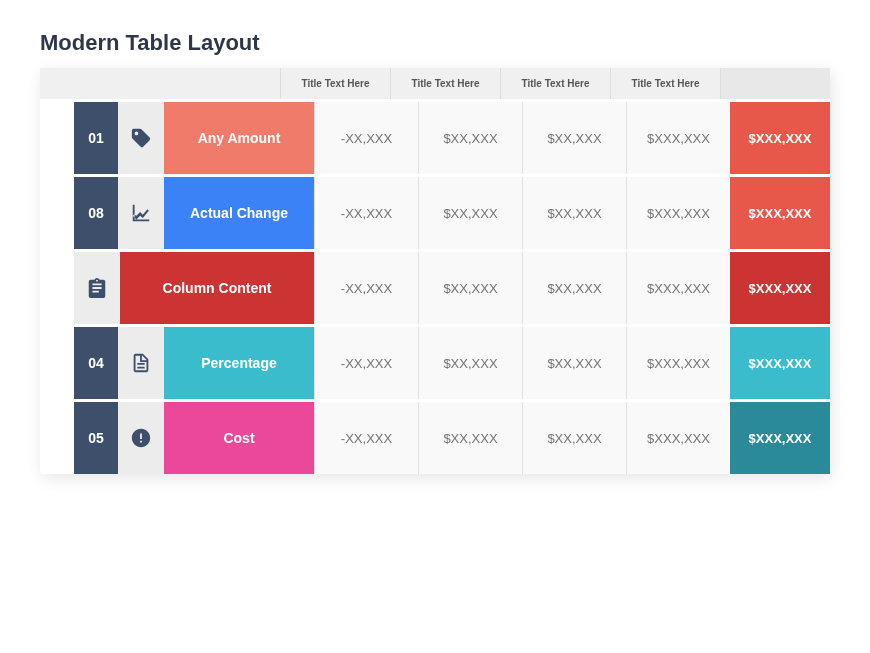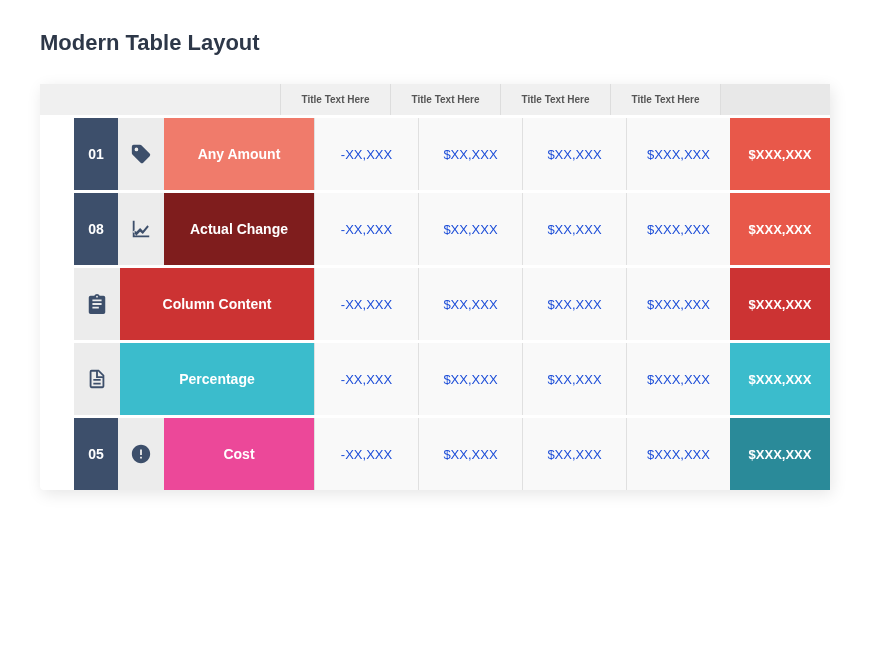--- a/index.html
+++ b/index.html
@@ -13,21 +13,21 @@
     .page {
       width: 870px;
       height: 653px;
       padding: 30px 40px;
       position: relative;
     }
     .page-title {
       font-size: 22px;
       font-weight: 700;
       color: #2d3748;
-      margin-bottom: 28px;
+      margin-bottom: 12px;
     }
     .table-wrapper {
       position: relative;
       background: #fff;
       box-shadow: 2px 4px 16px rgba(0,0,0,0.10);
       border-radius: 4px;
     }
     
     .table-header {
       display: flex;
@@ -115,21 +115,21 @@
       flex: 1;
       background: #f9f9f9;
     }
     .data-cell {
       flex: 1;
       min-height: 72px;
       display: flex;
       align-items: center;
       justify-content: center;
       font-size: 13px;
-      color: #1d4ed8;
+      color: #737373;
       border-left: 1px solid #e0e0e0;
       padding: 6px;
       text-align: center;
     }
     .data-cell-last {
       width: 100px;
       flex-shrink: 0;
       min-height: 72px;
       display: flex;
       align-items: center;
@@ -190,21 +190,21 @@
     </div>
   </div>
         <div class="table-row">
     <div class="row-meta">
       <div class="row-num">08</div>
       <div class="row-icon row-icon-bg">
               <svg class="icon-svg" viewBox="0 0 24 24" xmlns="http://www.w3.org/2000/svg">
                 <path d="M3 3v18h18v-2H5V3H3zm4 12l4-4 3 3 5-6 1.5 1.5-6.5 8L11 15l-4 4-4-4 1.5-1.5L7 15z"></path>
               </svg>
             </div>
-      <div class="row-label" style="background:#7f1d1d">Actual Change</div>
+      <div class="row-label" style="background:#3b82f6">Actual Change</div>
     </div>
     <div class="row-data">
       <div class="data-cell">-XX,XXX</div>
       <div class="data-cell">$XX,XXX</div>
       <div class="data-cell">$XX,XXX</div>
       <div class="data-cell">$XXX,XXX</div>
       <div class="data-cell-last" style="background:#e8584a">$XXX,XXX</div>
     </div>
   </div>
         <div class="table-row">
@@ -219,20 +219,21 @@
     <div class="row-data">
       <div class="data-cell">-XX,XXX</div>
       <div class="data-cell">$XX,XXX</div>
       <div class="data-cell">$XX,XXX</div>
       <div class="data-cell">$XXX,XXX</div>
       <div class="data-cell-last" style="background:#cc3333">$XXX,XXX</div>
     </div>
   </div>
         <div class="table-row">
     <div class="row-meta">
+      <div class="row-num">04</div>
       <div class="row-icon row-icon-bg">
               <svg class="icon-svg" viewBox="0 0 24 24" xmlns="http://www.w3.org/2000/svg">
                 <path d="M14 2H6a2 2 0 00-2 2v16a2 2 0 002 2h12a2 2 0 002-2V8l-6-6zm-1 1.5L18.5 9H13V3.5zM6 20V4h5v7h7v9H6zm2-4h8v2H8v-2zm0-4h8v2H8v-2z"></path>
               </svg>
             </div>
       <div class="row-label" style="background:#3bbccc">Percentage</div>
     </div>
     <div class="row-data">
       <div class="data-cell">-XX,XXX</div>
       <div class="data-cell">$XX,XXX</div>

